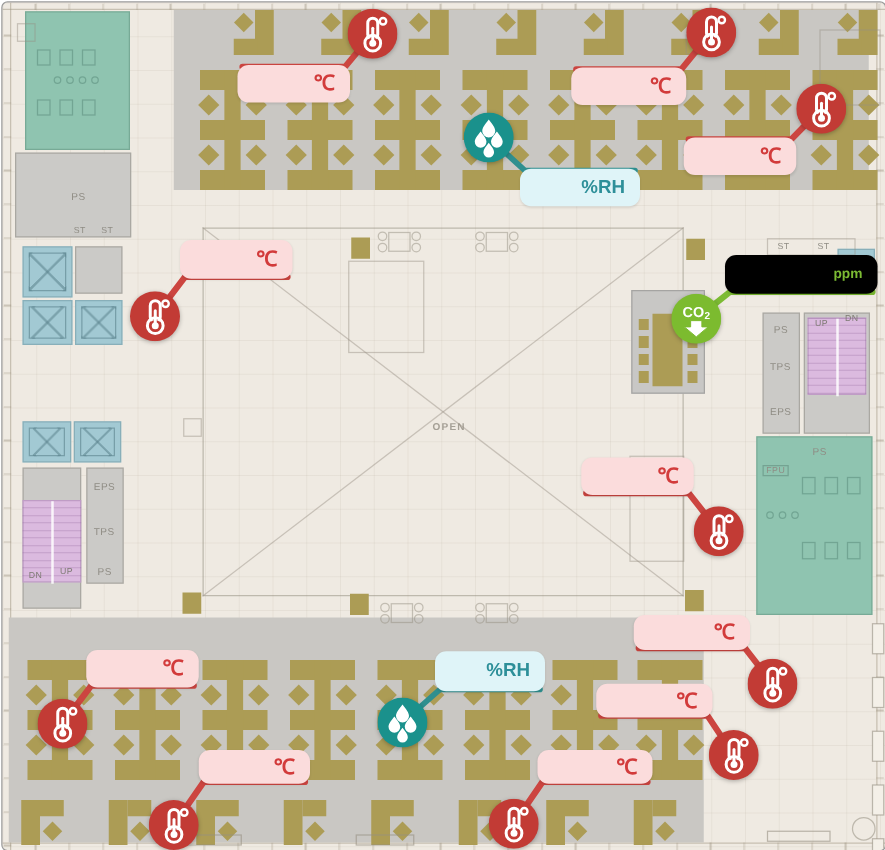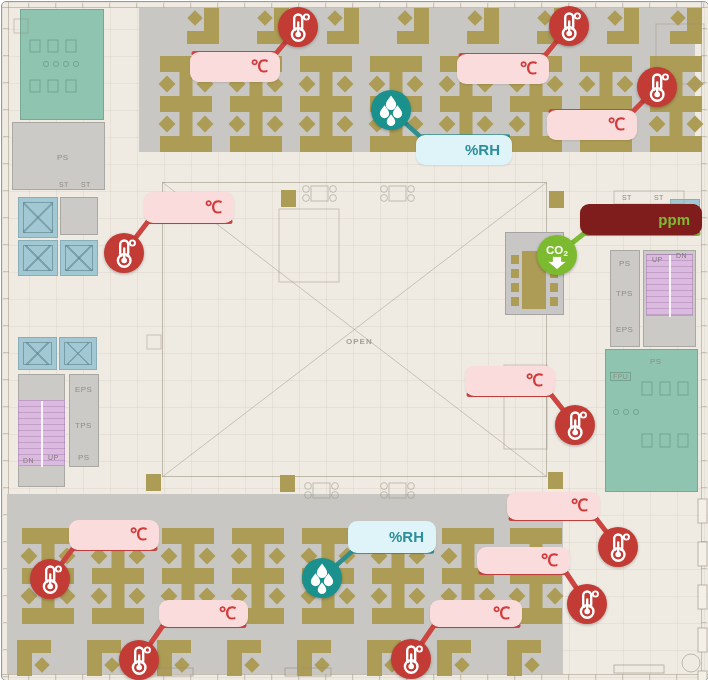--- a/index.html
+++ b/index.html
@@ -412,21 +412,21 @@
       <div class="sensor-label" style="left: 414px; top: 133px; width: 96px; height: 30px; line-height: 30px; background: rgb(223, 244, 248); color: rgb(45, 143, 153); font-size: 15px;">%RH</div>
       <div class="sensor-icon" style="left: 369px; top: 88px;">
         <svg viewBox="0 0 40 40" width="40" height="40">
  <circle cx="20" cy="20" r="20" fill="#1a918c"></circle>
  <path d="M0,-7 C2.8,-3.2 5.2,-0.6 5.2,2.2 A5.2,5.2 0 1 1 -5.2,2.2 C-5.2,-0.6 -2.8,-3.2 0,-7 Z" fill="#fff" transform="translate(20,12.5)"></path>
  <path d="M0,-7 C2.8,-3.2 5.2,-0.6 5.2,2.2 A5.2,5.2 0 1 1 -5.2,2.2 C-5.2,-0.6 -2.8,-3.2 0,-7 Z" fill="#fff" transform="translate(13.5,21.5) scale(.9)"></path>
  <path d="M0,-7 C2.8,-3.2 5.2,-0.6 5.2,2.2 A5.2,5.2 0 1 1 -5.2,2.2 C-5.2,-0.6 -2.8,-3.2 0,-7 Z" fill="#fff" transform="translate(26.5,21.5) scale(.9)"></path>
  <path d="M0,-7 C2.8,-3.2 5.2,-0.6 5.2,2.2 A5.2,5.2 0 1 1 -5.2,2.2 C-5.2,-0.6 -2.8,-3.2 0,-7 Z" fill="#fff" transform="translate(20,30) scale(.82)"></path>
         </svg>
       </div>
-      <div class="sensor-label" style="left: 578px; top: 202px; width: 122px; height: 31px; line-height: 31px; background: #7f1d1d; color: rgb(124, 187, 51); font-size: 15px;">ppm</div>
+      <div class="sensor-label" style="left: 578px; top: 202px; width: 122px; height: 31px; line-height: 31px; background: #000000; color: rgb(124, 187, 51); font-size: 11px;">ppm</div>
       <div class="sensor-icon" style="left: 535px; top: 233px;">
         <svg viewBox="0 0 40 40" width="40" height="40">
  <circle cx="20" cy="20" r="20" fill="#7cbb2f"></circle>
  <text x="9" y="18.5" font-family="Liberation Sans,sans-serif" font-weight="bold" font-size="11.5" fill="#fff">CO</text>
  <text x="26.5" y="20.5" font-family="Liberation Sans,sans-serif" font-weight="bold" font-size="8" fill="#fff">2</text>
  <polygon points="15.5,21.5 24.5,21.5 24.5,26.5 29.5,26.5 20,34.5 10.5,26.5 15.5,26.5" fill="#fff" stroke="#7cbb2f" stroke-width="0.8"></polygon>
         </svg>
       </div>
       <div class="sensor-label" style="left: 142px; top: 190px; width: 90px; height: 31px; line-height: 31px; background: rgb(251, 220, 220); color: rgb(210, 59, 59); font-size: 17px;">℃</div>
       <div class="sensor-icon" style="left: 102px; top: 231px;">

